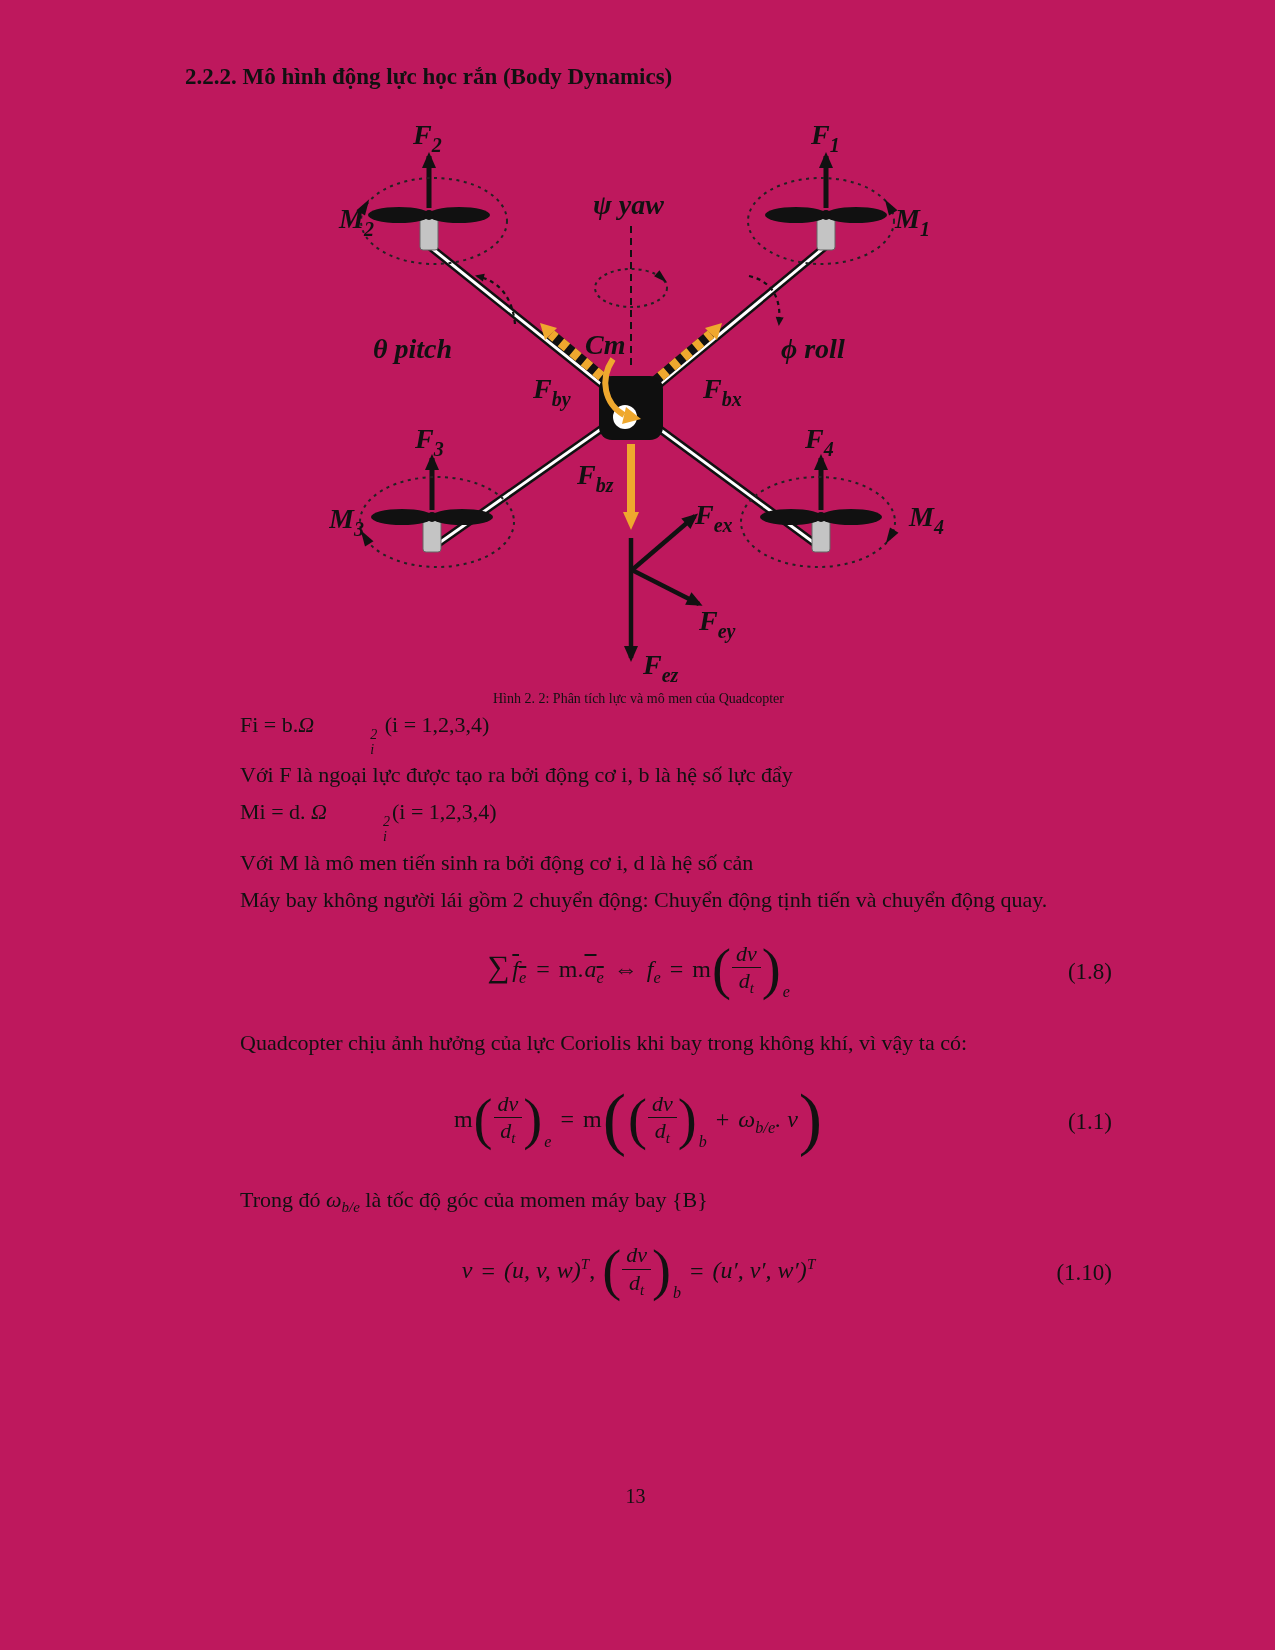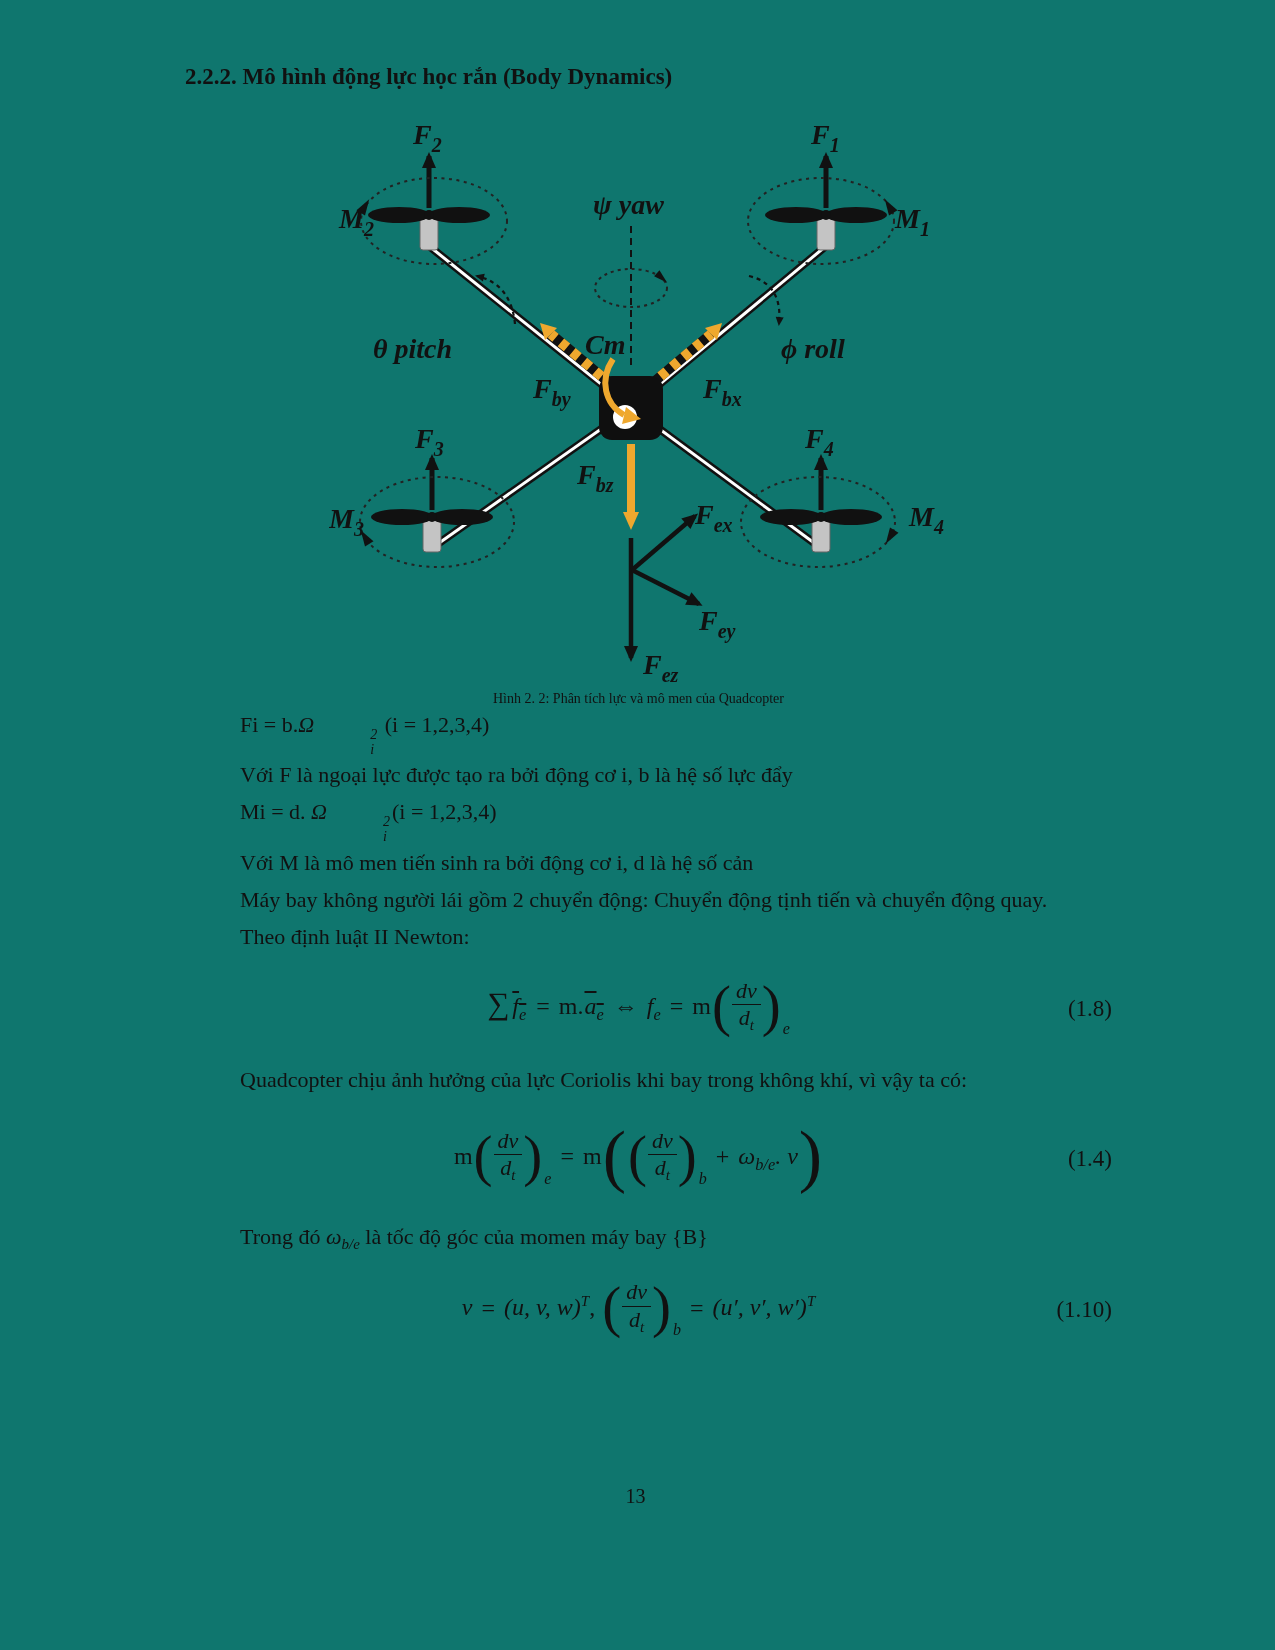--- a/index.html
+++ b/index.html
@@ -1,19 +1,19 @@
 <!DOCTYPE html>
 <html style="--accent: #efa82e; --motor: #c4c4c4;"><head>
 <meta charset="utf-8">
 <style>
   * { box-sizing: border-box; }
   html, body { margin: 0; padding: 0; background: #ffffff; }
   .page {
     width: 1275px; height: 1650px; position: relative; overflow: hidden;
-    background: #0f766e; color: #111;
+    background: #be185d; color: #111;
     padding: 64px 183px 0 185px;
     font-family: "Liberation Serif", "DejaVu Serif", serif;
   }
   :root { --accent:#efa82e; --motor:#c4c4c4; }
   .h2, .h3 { font-size: 23px; font-weight: bold; margin: 0; }
   .h3 { margin-top: 4px; }
   .fig { margin: 28px 0 0; text-align: center; }
   .fig svg { display: block; margin: 0 auto; }
   .caption { font-size: 14px; margin-top: 8px; }
   .para { font-size: 22px; line-height: 1.68; margin: 0; text-align: justify; }
@@ -194,41 +194,40 @@
   <p class="para ind"><span>Mi = d. </span><span class="it">Ω</span><span class="stack">
         <span>2</span>
         <span>i</span>
       </span><span>(i = 1,2,3,4)</span></p>
 
   <p class="para ind">Với M là mô men tiến sinh ra bởi động cơ i, d là hệ số cản</p>
 
   <p class="para ind">Máy bay không người lái gồm 2 chuyển động: Chuyển động tịnh tiến và chuyển động quay.</p>
 
 
-  <p class="para ind">Theo định luật II Newton:</p>
 
   <div class="eq-block">
     <span class="eq-math"><span class="sum">∑</span><span class="vec"><span class="it">f</span><sub class="isub">e</sub></span><span class="mo">=</span><span class="rm">m.</span><span class="vec"><span class="it">a</span><sub class="isub">e</sub></span><span class="mo">⇔</span><span class="it">f</span><sub class="isub">e</sub><span class="mo">=</span><span class="rm">m</span><span class="bp">(</span><span class="frac">
           <span class="fnum">dv</span>
           <span class="fden"><span>d</span><sub class="isub">t</sub></span>
         </span><span class="bp">)</span><sub class="psub">e</sub></span>
     <span class="eq-num">(1.8)</span>
   </div>
 
   <p class="para ind">Quadcopter chịu ảnh hưởng của lực Coriolis khi bay trong không khí, vì vậy ta có:</p>
 
   <div class="eq-block eq-tall">
     <span class="eq-math"><span class="rm">m</span><span class="bp">(</span><span class="frac">
           <span class="fnum">dv</span>
           <span class="fden"><span>d</span><sub class="isub">t</sub></span>
         </span><span class="bp">)</span><sub class="psub">e</sub><span class="mo">=</span><span class="rm">m</span><span class="bp bp2">(</span><span class="bp">(</span><span class="frac">
           <span class="fnum">dv</span>
           <span class="fden"><span>d</span><sub class="isub">t</sub></span>
         </span><span class="bp">)</span><sub class="psub">b</sub><span class="mo">+</span><span class="it">ω</span><sub class="isub">b/e</sub><span class="it">. v</span><span class="bp bp2">)</span></span>
-    <span class="eq-num">(1.4)</span>
+    <span class="eq-num">(1.1)</span>
   </div>
 
   <p class="para ind"><span>Trong đó </span><span class="it">ω</span><sub class="isub">b/e</sub><span> là tốc độ góc của momen máy bay {B}</span></p>
 
   <div class="eq-block">
     <span class="eq-math"><span class="it">v</span><span class="mo">=</span><span class="it">(u, v, w)</span><sup class="msup">T</sup><span class="rm">,</span>&nbsp;<span class="bp">(</span><span class="frac">
           <span class="fnum">dv</span>
           <span class="fden"><span>d</span><sub class="isub">t</sub></span>
         </span><span class="bp">)</span><sub class="psub">b</sub><span class="mo">=</span><span class="it">(u′, v′, w′)</span><sup class="msup">T</sup></span>
     <span class="eq-num">(1.10)</span>

